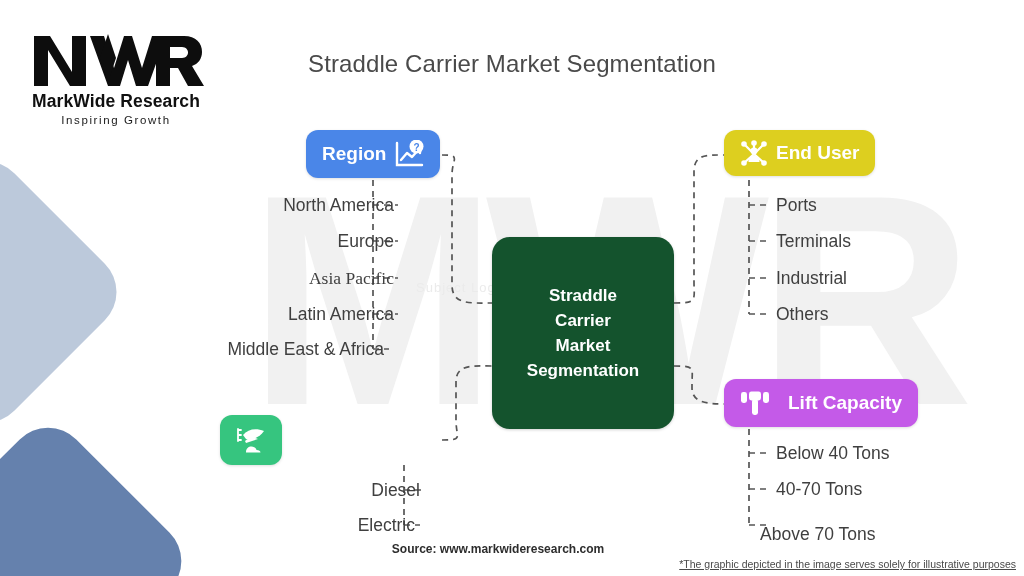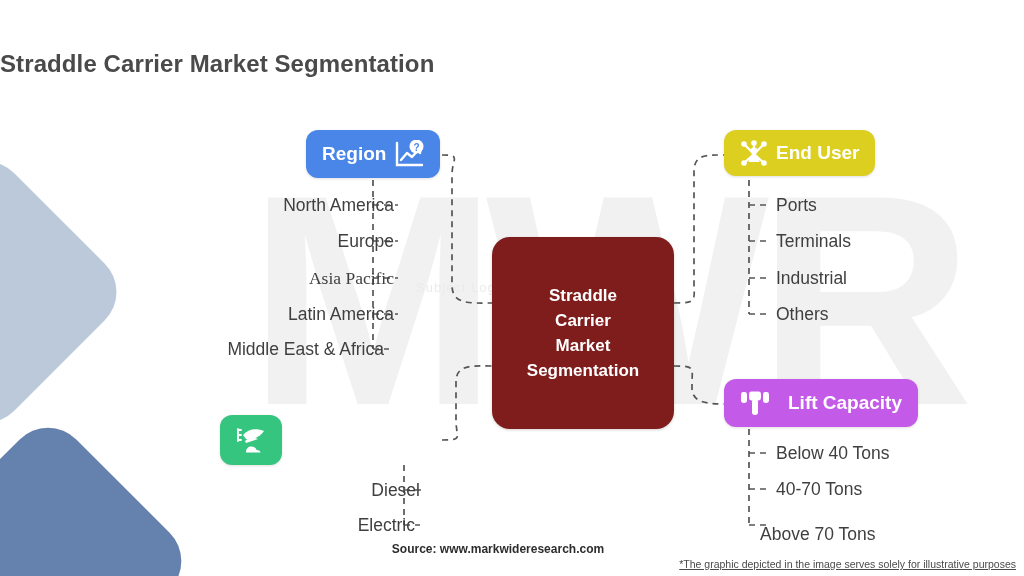--- a/index.html
+++ b/index.html
@@ -62,34 +62,34 @@
     letter-spacing: .1px; text-align: center; margin-top: 1px;
   }
   #logo .tagline {
     font-size: 11.5px; font-weight: 400; color: #1a1a1a;
     letter-spacing: 1.6px; text-align: center; margin-top: 2px;
   }
 
   
   #title {
     position: absolute; left: 0; top: 50px; width: 1024px;
-    text-align: left;
-    font-size: 24px; font-weight: 700; color: #4a4a4a;
+    text-align: center;
+    font-size: 24px; font-weight: 400; color: #4a4a4a;
     letter-spacing: .1px;
   }
 
   
   #links { position: absolute; left: 0; top: 0; width: 1024px; height: 576px; }
   #links path, #links line { fill: none; stroke: #555; stroke-width: 1.7; stroke-dasharray: 6 5; }
 
   
   #center-node {
     position: absolute; left: 492px; top: 237px;
     width: 182px; height: 192px;
-    background: #7f1d1d; border-radius: 18px;
+    background: #14532d; border-radius: 18px;
     display: flex; align-items: center; justify-content: center;
     box-shadow: 0 1px 3px rgba(0,0,0,.18);
   }
   #center-node .txt {
     color: #fff; font-size: 17px; font-weight: 700;
     line-height: 25px; text-align: center;
   }
 
   
   .pill {
@@ -132,20 +132,32 @@
 </head>
 <body>
 
 <div id="stage">
 
   <div class="deco deco-sq-light"></div>
   <div class="deco deco-sq-dark"></div>
   <div class="watermark">MWR</div>
   <div class="watermark-small">Subject Logo</div>
 
+  <div id="logo">
+    <svg class="mark" width="176" height="62" viewBox="0 0 176 62">
+      <g fill="#0d0d0d">
+        <path d="M6 58 L6 8 L22 8 L44 44 L44 8 L58 8 L58 58 L42 58 L20 22 L20 58 Z"></path>
+        <path d="M62 8 L76 8 L86 40 L96 8 L104 8 L114 40 L124 8 L138 8 L120 58 L108 58 L100 32 L92 58 L80 58 Z"></path>
+        <path d="M80 6 L88 30 L80 54 L72 30 Z"></path>
+        <path d="M128 8 L156 8 C168 8 174 15 174 24 C174 31 170 36 164 38 L176 58 L160 58 L150 40 L142 40 L142 58 L128 58 Z M142 19 L142 30 L154 30 C158 30 160 27 160 24.5 C160 22 158 19 154 19 Z"></path>
+      </g>
+    </svg>
+    <div class="brand">MarkWide Research</div>
+    <div class="tagline">Inspiring Growth</div>
+  </div>
 
   <div id="title">Straddle Carrier Market Segmentation</div>
 
   <svg id="links">
 
     <path d="M442 155 C462 155 452 158 452 175 L452 285 C452 305 470 303 492 303"></path>
 
     <path d="M674 303 C698 303 694 300 694 282 L694 172 C694 154 706 155 724 155"></path>
 
     <path d="M442 440 C464 440 456 438 456 420 L456 382 C456 364 472 366 492 366"></path>

